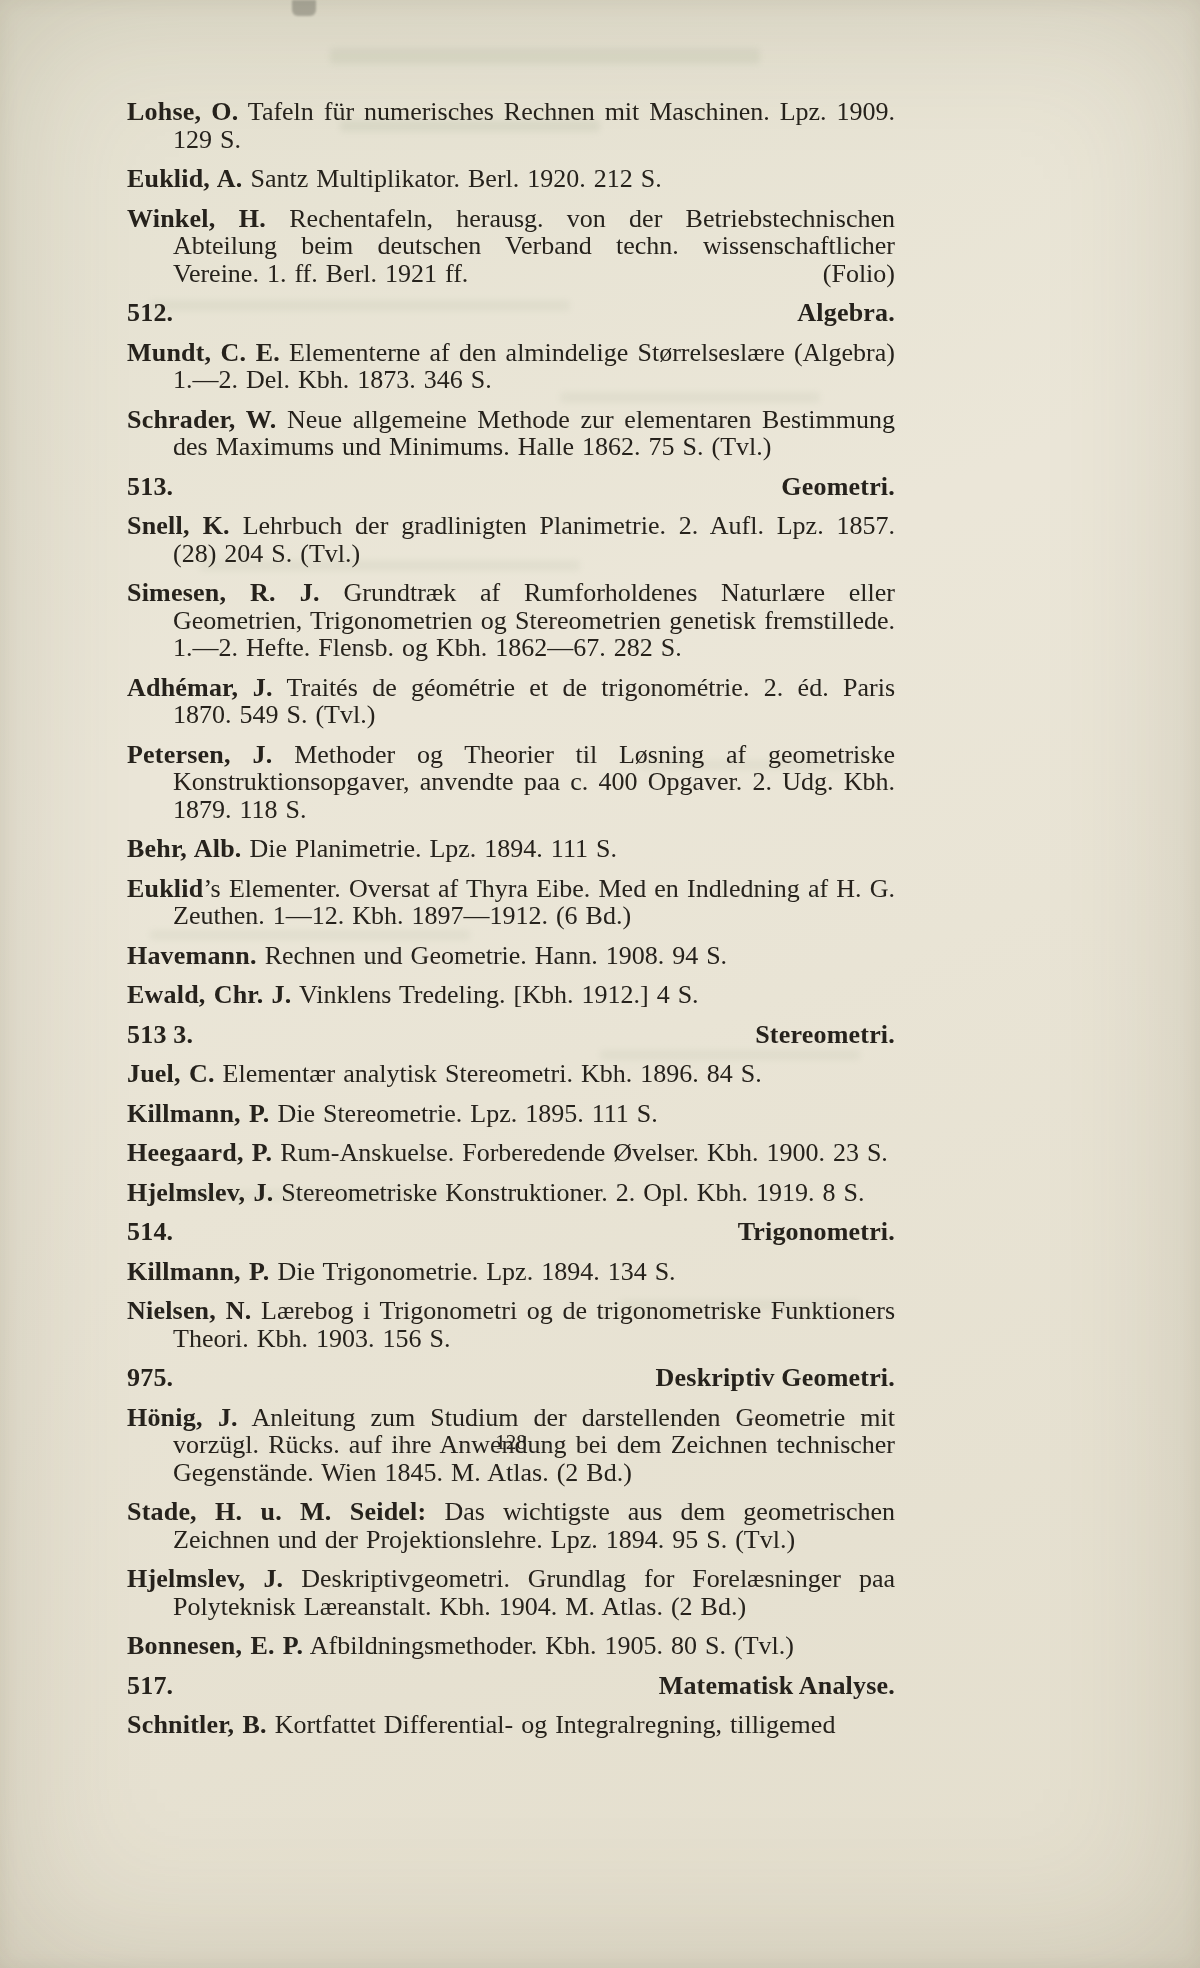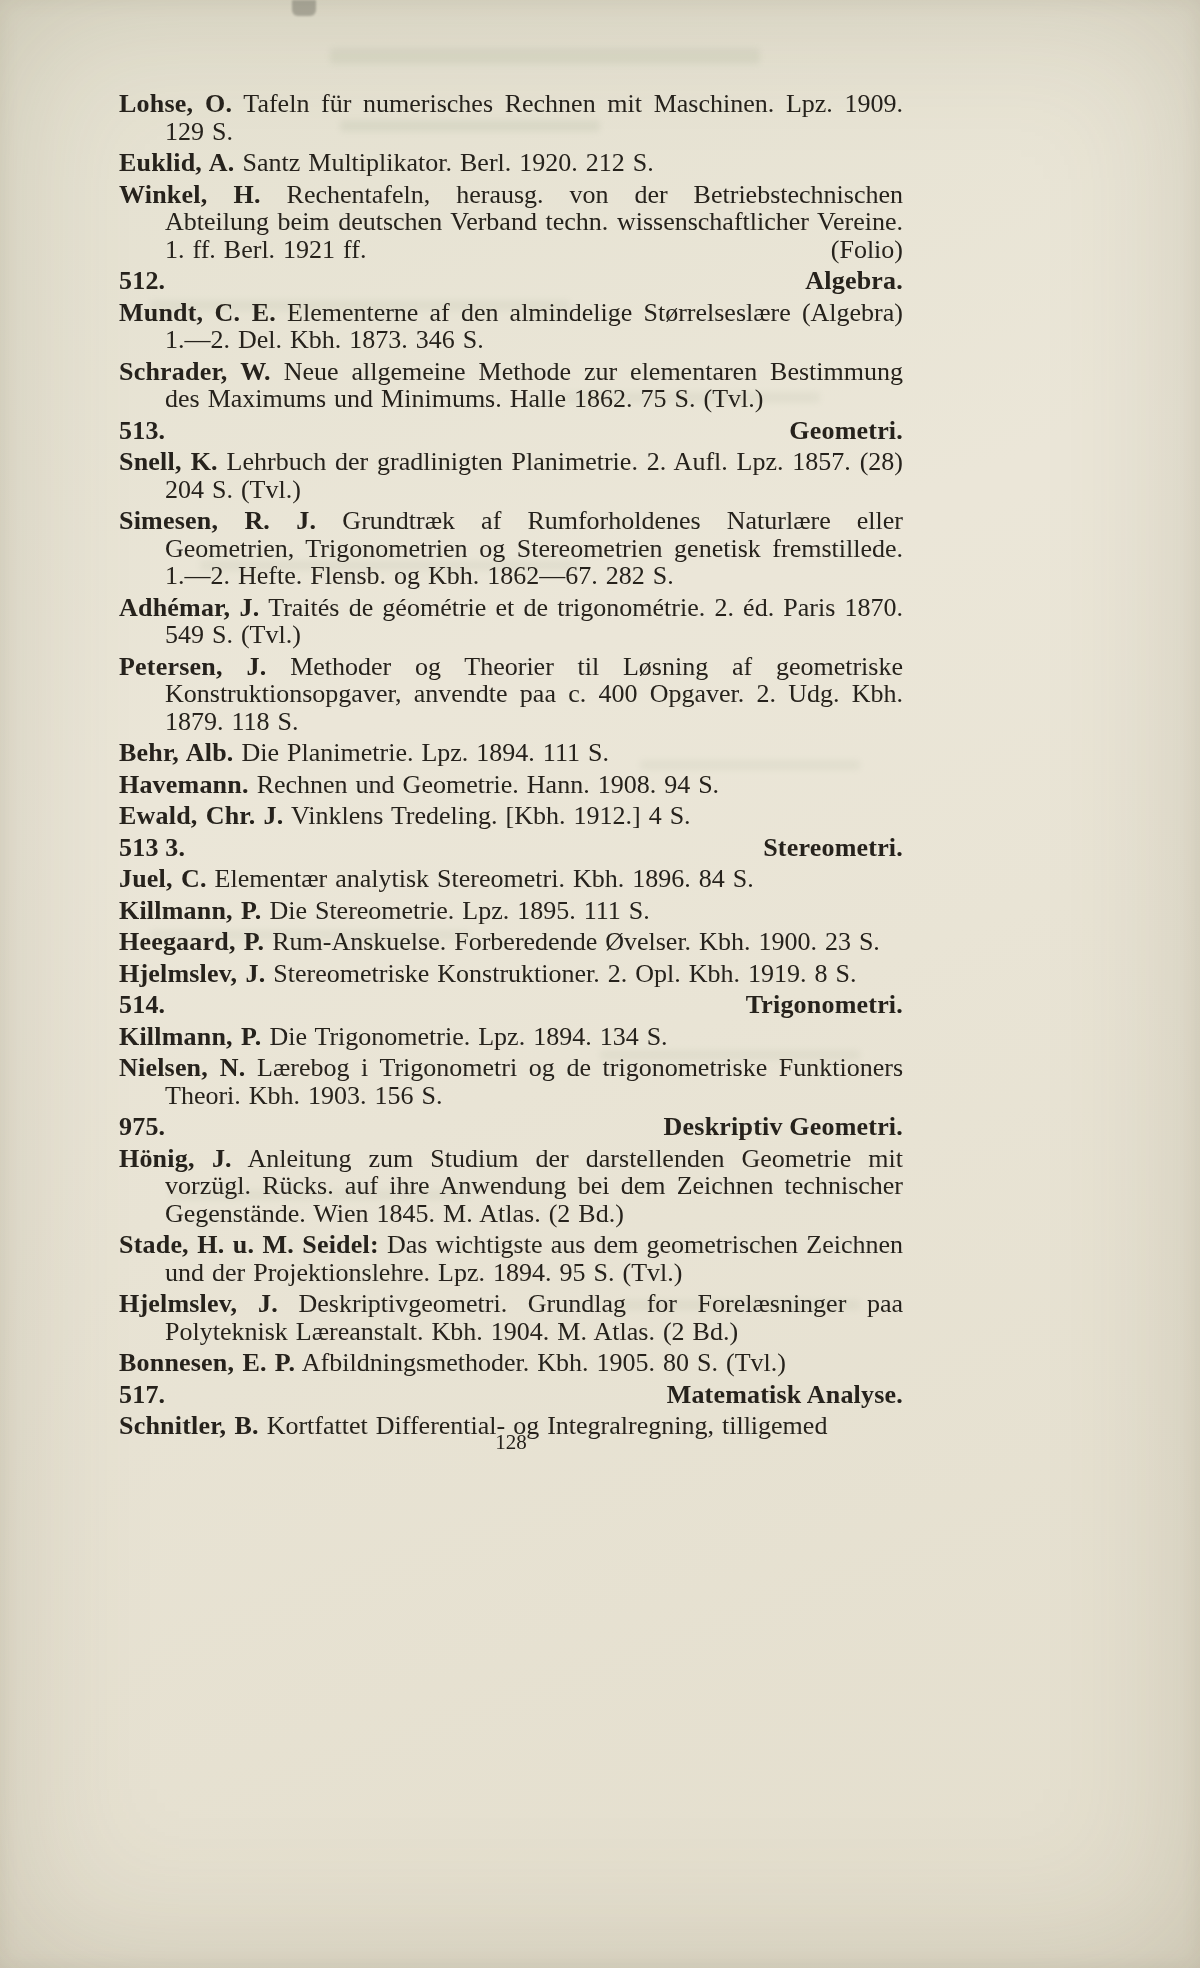--- a/index.html
+++ b/index.html
@@ -29,31 +29,31 @@
   .ink-mark{
     position:absolute;background:#4a4a40;opacity:.35;filter:blur(1px);
     border-radius:0 0 6px 6px;pointer-events:none;
   }
   .textblock{
     position:absolute;left:115px;top:86px;width:792px;
     color:var(--ink);
     font-size:26px;line-height:27.5px;
   }
   .entry{
-    margin:4px;
+    margin:12px;
     padding-left:46px;text-indent:-46px;
     text-align:justify;
     word-spacing:1.5px;
   }
   .entry .author{font-weight:bold;letter-spacing:.2px;}
   .entry .folio{float:right;text-indent:0;}
   .section-row{
     display:flex;justify-content:space-between;
     font-weight:bold;letter-spacing:.2px;
-    margin:4px;
+    margin:12px;
   }
   .page-number{
     position:absolute;left:115px;top:1430px;width:792px;
     text-align:center;font-size:21px;color:var(--ink);
   }
 </style>
 </head>
 <body>
 
 <div class="paper">
@@ -83,20 +83,21 @@
         <p class="entry"><span class="author">Schrader, W.</span> Neue allgemeine Methode zur elementaren Bestimmung des Maximums und Minimums. Halle 1862. 75 S. (Tvl.)</p>
         <div class="section-row">
           <span>513.</span>
           <span>Geometri.</span>
         </div>
         <p class="entry"><span class="author">Snell, K.</span> Lehrbuch der gradlinigten Planimetrie. 2. Aufl. Lpz. 1857. (28) 204 S. (Tvl.)</p>
         <p class="entry"><span class="author">Simesen, R. J.</span> Grundtræk af Rumforholdenes Naturlære eller Geometrien, Trigonometrien og Stereometrien genetisk fremstillede. 1.—2. Hefte. Flensb. og Kbh. 1862—67. 282 S.</p>
         <p class="entry"><span class="author">Adhémar, J.</span> Traités de géométrie et de trigonométrie. 2. éd. Paris 1870. 549 S. (Tvl.)</p>
         <p class="entry"><span class="author">Petersen, J.</span> Methoder og Theorier til Løsning af geometriske Konstruktionsopgaver, anvendte paa c. 400 Opgaver. 2. Udg. Kbh. 1879. 118 S.</p>
         <p class="entry"><span class="author">Behr, Alb.</span> Die Planimetrie. Lpz. 1894. 111 S.</p>
+        <p class="entry"><span class="author">Euklid</span>’s Elementer. Oversat af Thyra Eibe. Med en Indledning af H. G. Zeuthen. 1—12. Kbh. 1897—1912. (6 Bd.)</p>
         <p class="entry"><span class="author">Havemann.</span> Rechnen und Geometrie. Hann. 1908. 94 S.</p>
         <p class="entry"><span class="author">Ewald, Chr. J.</span> Vinklens Tredeling. [Kbh. 1912.] 4 S.</p>
         <div class="section-row">
           <span>513 3.</span>
           <span>Stereometri.</span>
         </div>
         <p class="entry"><span class="author">Juel, C.</span> Elementær analytisk Stereometri. Kbh. 1896. 84 S.</p>
         <p class="entry"><span class="author">Killmann, P.</span> Die Stereometrie. Lpz. 1895. 111 S.</p>
         <p class="entry"><span class="author">Heegaard, P.</span> Rum-Anskuelse. Forberedende Øvelser. Kbh. 1900. 23 S.</p>
         <p class="entry"><span class="author">Hjelmslev, J.</span> Stereometriske Konstruktioner. 2. Opl. Kbh. 1919. 8 S.</p>

